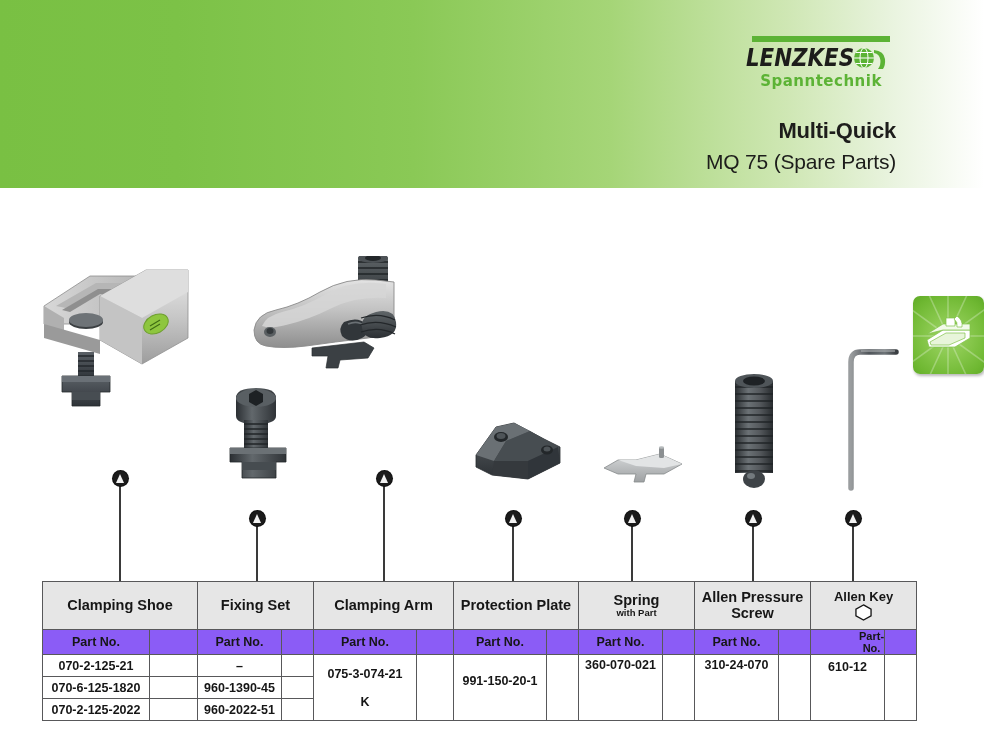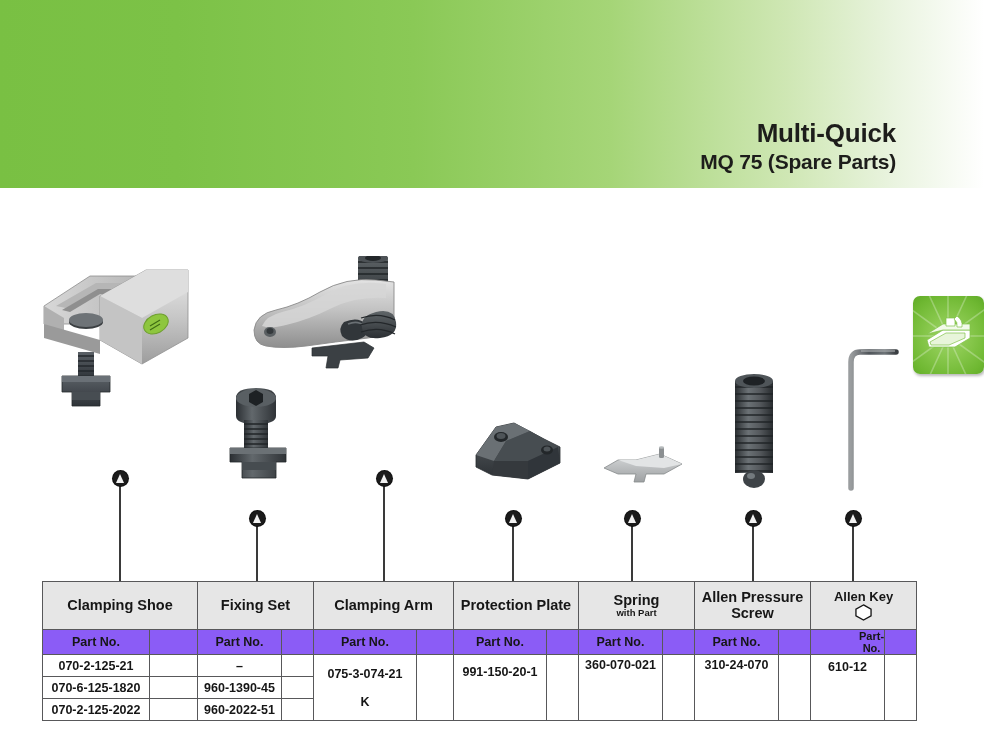--- a/index.html
+++ b/index.html
@@ -47,27 +47,27 @@
     width: 150px;
     text-align: center;
     font-size: 15px; font-weight: bold;
     letter-spacing: 0.5px;
     color: #5cb335;
     font-family: "DejaVu Sans", sans-serif;
   }
 
   .title-main {
     position: absolute; right: 0; top: 118px;
-    font-size: 26px; font-weight: bold;
+    font-size: 22px; font-weight: bold;
     color: #1d1d1b; letter-spacing: -0.2px;
     white-space: nowrap;
   }
   .title-sub {
     position: absolute; right: 0; top: 150px;
-    font-size: 21px; font-weight: bold;
+    font-size: 21px; font-weight: normal;
     color: #1d1d1b; letter-spacing: -0.2px;
     white-space: nowrap;
   }
 
   
   .side-badge {
     position: absolute; left: 913px; top: 296px;
     width: 71px; height: 78px;
     border-radius: 7px;
     background: radial-gradient(circle at 50% 52%, #9ed36a 0%, #8ac94f 36%, #6fb832 78%, #5faa27 100%);
@@ -151,20 +151,41 @@
     margin: 1px auto 0 auto;
     width: 19px; height: 17px;
   }
 </style>
 </head>
 <body>
 
 <div class="header">
   <div class="header-inner">
 
+    <div class="logo">
+      <div class="logo-bar"></div>
+      <div class="logo-word">
+        <svg width="150" height="28" viewBox="0 0 150 28">
+          <g fill="#1d1d1b" font-family="DejaVu Sans, sans-serif" font-size="25" font-weight="bold" font-style="italic">
+            <text x="0" y="22" textLength="108" lengthAdjust="spacingAndGlyphs">LENZKES</text>
+          </g>
+
+          <circle cx="118" cy="14" r="10" fill="#5cb335"></circle>
+          <g stroke="#ffffff" stroke-width="1" fill="none">
+            <ellipse cx="118" cy="14" rx="4" ry="10"></ellipse>
+            <line x1="108" y1="14" x2="128" y2="14"></line>
+            <line x1="110" y1="8.5" x2="126" y2="8.5"></line>
+            <line x1="110" y1="19.5" x2="126" y2="19.5"></line>
+          </g>
+
+          <path d="M128 6 q10 1 11 9 q0.6 6 -2 10 l-5 0 q3 -4 2.4 -9 q-0.8 -6 -6.4 -7 z" fill="#5cb335"></path>
+        </svg>
+      </div>
+      <div class="logo-sub">Spanntechnik</div>
+    </div>
 
     <div class="title-main">Multi-Quick</div>
     <div class="title-sub">MQ 75 (Spare Parts)</div>
   </div>
 </div>
 
 <div class="side-badge">
   <svg width="71" height="78" viewBox="0 0 71 78">
     <defs>
       <clipPath id="bclip">
@@ -484,21 +505,21 @@
   <tr>
     <td class="val">070-2-125-21</td>
     <td class="val blank"></td>
     <td class="val">–</td>
     <td class="val blank"></td>
     <td class="val" rowspan="3">
       <div>075-3-074-21</div>
       <div style="margin-top:14px">K</div>
     </td>
     <td class="val blank" rowspan="3"></td>
-    <td class="val" rowspan="3" style="vertical-align:top;padding-top:10px">991-150-20-1</td>
+    <td class="val" rowspan="3" style="vertical-align:top;padding-top:19px">991-150-20-1</td>
     <td class="val blank" rowspan="3"></td>
     <td class="val" rowspan="3" style="vertical-align:top;padding-top:3px">360-070-021</td>
     <td class="val blank" rowspan="3"></td>
     <td class="val" rowspan="3" style="vertical-align:top;padding-top:3px">310-24-070</td>
     <td class="val blank" rowspan="3"></td>
     <td class="val" rowspan="3" style="vertical-align:top;padding-top:5px">610-12</td>
     <td class="val blank" rowspan="3"></td>
   </tr>
 
   <tr>

